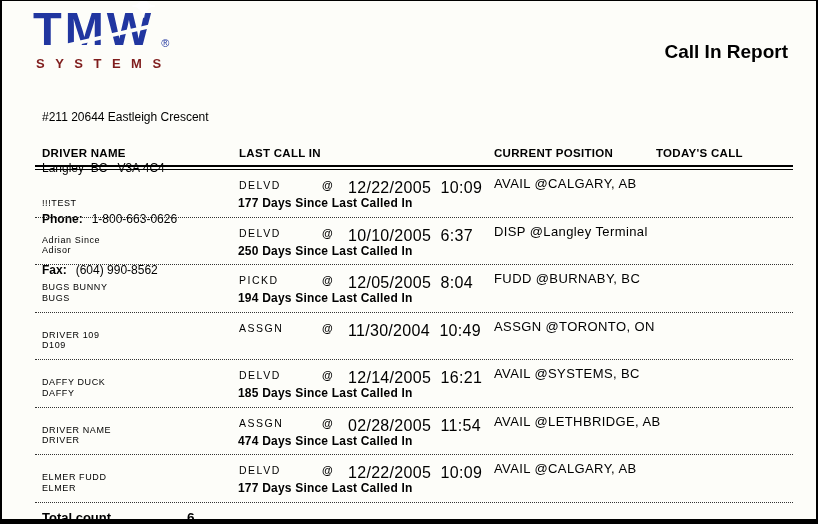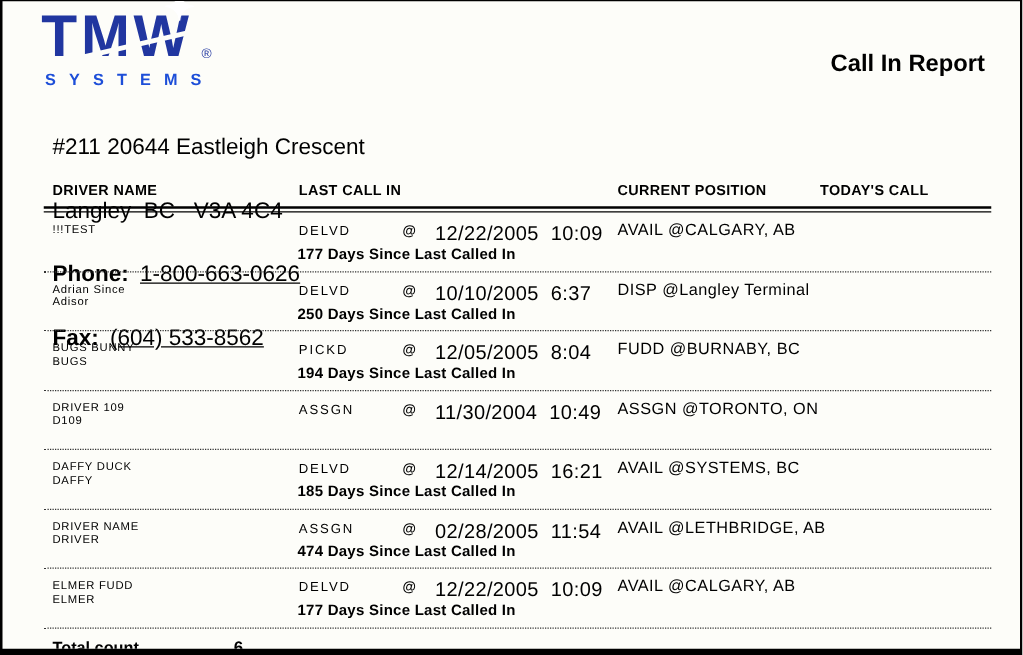--- a/index.html
+++ b/index.html
@@ -17,37 +17,37 @@
   }
   .streak {
     position:absolute; left:-10px; top:29px; width:170px; height:4px;
     background:#fdfdf9; transform:rotate(-13deg); border-radius:2px; pointer-events:none;
   }
   .star {
     position:absolute; left:98px; top:-13px; color:#ffffff; font-size:30px;
     line-height:1; pointer-events:none; text-shadow:0 0 1px #fff;
   }
   .reg { position:absolute; right:-15px; bottom:4px; font-size:11px; font-weight:normal; color:#2136a0; letter-spacing:0; }
-  .systems { font-weight:bold; font-size:13px; letter-spacing:10.5px; color:#1d4ed8; margin-top:3px; padding-left:3px; }
+  .systems { font-weight:bold; font-size:13px; letter-spacing:10.5px; color:#7f1d1d; margin-top:3px; padding-left:3px; }
   
-  .address { position:absolute; left:40px; top:74px; font-size:18px; line-height:17px; white-space:pre; }
+  .address { position:absolute; left:40px; top:74px; font-size:12px; line-height:17px; white-space:pre; }
   .contact .lbl { font-weight:bold; }
-  .contact .val { margin-left:9px;text-decoration:underline; }
+  .contact .val { margin-left:9px; }
   
   .title { position:absolute; right:28px; top:40px; margin:0; font-size:19px; font-weight:bold; }
   
   .report { position:absolute; left:33px; top:146px; width:758px; }
   .thead { position:relative; height:17px; font-weight:bold; font-size:11.5px; letter-spacing:0.3px; }
   .thead span { position:absolute; top:0; white-space:nowrap; }
   .c1 { left:7px; } .c2 { left:204px; } .c3 { left:459px; } .c4 { left:621px; }
   .dblline { height:2px; border-top:2px solid #000; border-bottom:1px solid #000; margin-top:1px; }
   .row { position:relative; height:46.5px; border-bottom:1px dotted #333; }
   .rname {
     position:absolute; left:7px; top:8px; height:30px; display:flex; flex-direction:column;
-    justify-content:flex-start; font-size:9px; line-height:10.5px; letter-spacing:0.6px; white-space:nowrap;
+    justify-content:flex-end; font-size:9px; line-height:10.5px; letter-spacing:0.6px; white-space:nowrap;
   }
   .rstatus { position:absolute; left:204px; top:9px; font-size:10.5px; letter-spacing:1.5px; }
   .rat     { position:absolute; left:287px; top:9px; font-size:11px; font-weight:bold; }
   .rdate   { position:absolute; left:313px; top:9px; font-size:16px; letter-spacing:0.3px; white-space:pre; }
   .rdays   { position:absolute; left:203px; top:26px; font-size:12px; font-weight:bold; letter-spacing:0.2px; }
   .rpos    { position:absolute; left:459px; top:6px; font-size:13px; letter-spacing:0.4px; white-space:nowrap; }
   .tfoot   { position:relative; height:28px; }
   .flabel  { position:absolute; left:7px;  top:7px; font-size:13px; font-weight:bold; }
   .fvalue  { position:absolute; left:152px; top:7px; font-size:13.5px; font-weight:bold; }
 </style>
@@ -63,21 +63,21 @@
       <span class="star">✦</span>
       <span class="reg">®</span>
     </div>
     <div class="systems">SYSTEMS</div>
   </div>
 
   <div class="address">
     <div>#211 20644 Eastleigh Crescent</div>
     <div>Langley  BC   V3A 4C4</div>
     <div class="contact"><span class="lbl">Phone:</span><span class="val">1-800-663-0626</span></div>
-    <div class="contact"><span class="lbl">Fax:</span><span class="val">(604) 533-8562</span></div>
+    <div class="contact"><span class="lbl">Fax:</span><span class="val">(604) 990-8562</span></div>
   </div>
 
   <h1 class="title">Call In Report</h1>
 
   <div class="report">
     <div class="thead">
       <span class="c1">DRIVER NAME</span>
       <span class="c2">LAST CALL IN</span>
       <span class="c3">CURRENT POSITION</span>
       <span class="c4">TODAY'S CALL</span>

